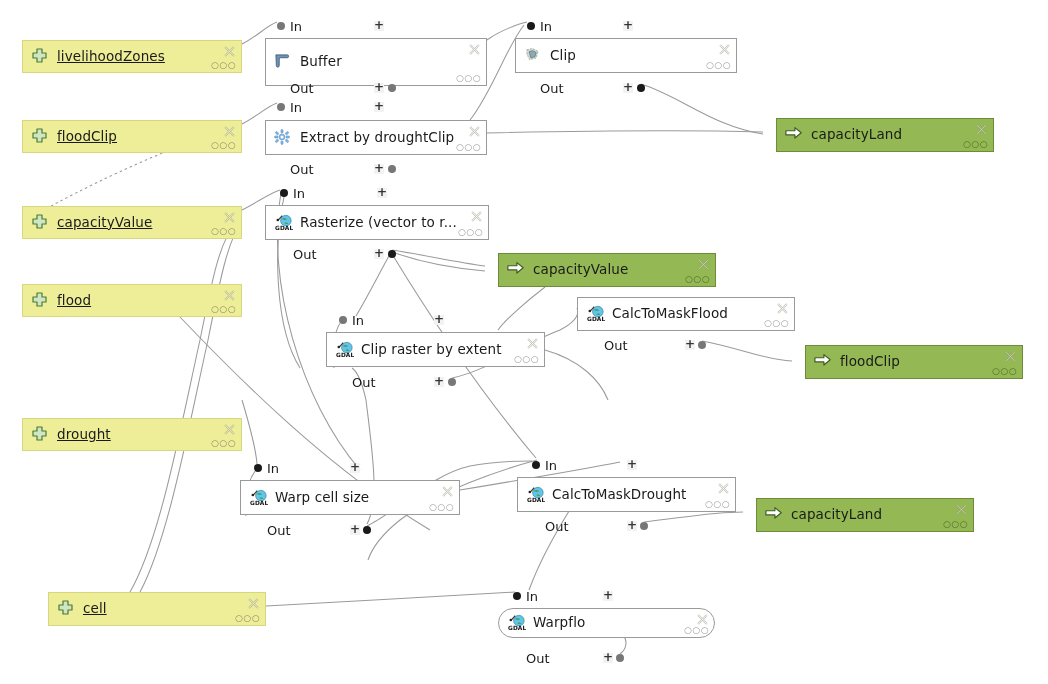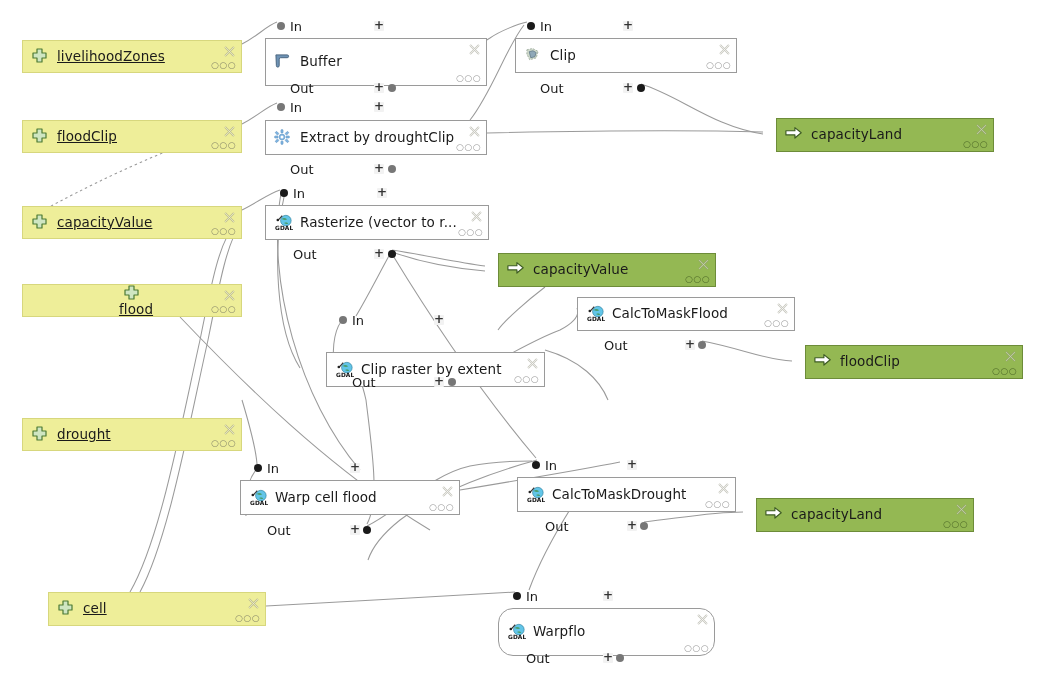--- a/index.html
+++ b/index.html
@@ -209,21 +209,21 @@
               <path d="M11.8 2.2 L2.2 11.8"></path>
             </g>
             <g fill="none" stroke="#ffffff" stroke-width=".7">
               <path d="M2.2 2.2 L11.8 11.8"></path>
               <path d="M11.8 2.2 L2.2 11.8"></path>
             </g>
           </svg>
         </span>
         <span class="hnd-dots">○○○</span>
       </div>
-      <div class="node node-param" style="left: 22px; top: 284px; width: 220px; height: 33px; flex-direction: column;">
+      <div class="node node-param" style="left: 22px; top: 284px; width: 220px; height: 33px;">
         <span class="nicon">
           <svg class="ic-plusbox" viewBox="0 0 17 17">
             <path d="M6 1 h5 v4 h4 v5 h-4 v4 h-5 v-4 h-4 v-5 h4 z" fill="#cfe6c2" stroke="#4c7a34" stroke-width="1.2" stroke-linejoin="round"></path>
           </svg>
         </span>
         <span class="nlabel">flood</span>
         <span class="hnd-close">
           <svg viewBox="0 0 14 14" width="13" height="13">
             <g fill="none" stroke="#9a9a8a" stroke-width="2.1">
               <path d="M2.2 2.2 L11.8 11.8"></path>
@@ -373,21 +373,21 @@
               <path d="M11.8 2.2 L2.2 11.8"></path>
             </g>
             <g fill="none" stroke="#ffffff" stroke-width=".7">
               <path d="M2.2 2.2 L11.8 11.8"></path>
               <path d="M11.8 2.2 L2.2 11.8"></path>
             </g>
           </svg>
         </span>
         <span class="hnd-dots">○○○</span>
       </div>
-      <div class="node node-alg" style="left: 326px; top: 332px; width: 219px; height: 35px; margin-top: 20px;">
+      <div class="node node-alg" style="left: 326px; top: 332px; width: 219px; height: 35px;">
         <span class="nicon">
           <svg class="ic-gdal" viewBox="0 0 20 18">
             <circle cx="12.5" cy="7" r="5.6" fill="#62c5e8" stroke="#2f7f9c" stroke-width=".7"></circle>
             <path d="M8 5.2 q3 -1.4 6 .4 q-2.6 1.1 -6 -.4z" fill="#3f8f3f"></path>
             <path d="M10.5 9.5 q2.5 -1 4.6 .3 q-2 1.2 -4.6 -.3z" fill="#3f8f3f"></path>
             <path d="M4.2 5.8 l4 -4.4 l.9 .8 l-4 4.4z" fill="#333"></path>
             <circle cx="4" cy="6.3" r="1.4" fill="#222"></circle>
             <text x="1" y="17" font-family="DejaVu Sans, sans-serif" font-size="6.2" font-weight="bold" fill="#111">GDAL</text>
           </svg>
         </span>
@@ -436,21 +436,21 @@
         <span class="nicon">
           <svg class="ic-gdal" viewBox="0 0 20 18">
             <circle cx="12.5" cy="7" r="5.6" fill="#62c5e8" stroke="#2f7f9c" stroke-width=".7"></circle>
             <path d="M8 5.2 q3 -1.4 6 .4 q-2.6 1.1 -6 -.4z" fill="#3f8f3f"></path>
             <path d="M10.5 9.5 q2.5 -1 4.6 .3 q-2 1.2 -4.6 -.3z" fill="#3f8f3f"></path>
             <path d="M4.2 5.8 l4 -4.4 l.9 .8 l-4 4.4z" fill="#333"></path>
             <circle cx="4" cy="6.3" r="1.4" fill="#222"></circle>
             <text x="1" y="17" font-family="DejaVu Sans, sans-serif" font-size="6.2" font-weight="bold" fill="#111">GDAL</text>
           </svg>
         </span>
-        <span class="nlabel">Warp cell flood</span>
+        <span class="nlabel">Warp cell size</span>
         <span class="hnd-close">
           <svg viewBox="0 0 14 14" width="13" height="13">
             <g fill="none" stroke="#9a9a8a" stroke-width="2.1">
               <path d="M2.2 2.2 L11.8 11.8"></path>
               <path d="M11.8 2.2 L2.2 11.8"></path>
             </g>
             <g fill="none" stroke="#ffffff" stroke-width=".7">
               <path d="M2.2 2.2 L11.8 11.8"></path>
               <path d="M11.8 2.2 L2.2 11.8"></path>
             </g>
@@ -477,21 +477,21 @@
               <path d="M11.8 2.2 L2.2 11.8"></path>
             </g>
             <g fill="none" stroke="#ffffff" stroke-width=".7">
               <path d="M2.2 2.2 L11.8 11.8"></path>
               <path d="M11.8 2.2 L2.2 11.8"></path>
             </g>
           </svg>
         </span>
         <span class="hnd-dots">○○○</span>
       </div>
-      <div class="node node-alg" style="left: 498px; top: 608px; width: 217px; height: 48px; border-radius: 15px;">
+      <div class="node node-alg" style="left: 498px; top: 608px; width: 217px; height: 30px; border-radius: 15px;">
         <span class="nicon">
           <svg class="ic-gdal" viewBox="0 0 20 18">
             <circle cx="12.5" cy="7" r="5.6" fill="#62c5e8" stroke="#2f7f9c" stroke-width=".7"></circle>
             <path d="M8 5.2 q3 -1.4 6 .4 q-2.6 1.1 -6 -.4z" fill="#3f8f3f"></path>
             <path d="M10.5 9.5 q2.5 -1 4.6 .3 q-2 1.2 -4.6 -.3z" fill="#3f8f3f"></path>
             <path d="M4.2 5.8 l4 -4.4 l.9 .8 l-4 4.4z" fill="#333"></path>
             <circle cx="4" cy="6.3" r="1.4" fill="#222"></circle>
             <text x="1" y="17" font-family="DejaVu Sans, sans-serif" font-size="6.2" font-weight="bold" fill="#111">GDAL</text>
           </svg>
         </span>

